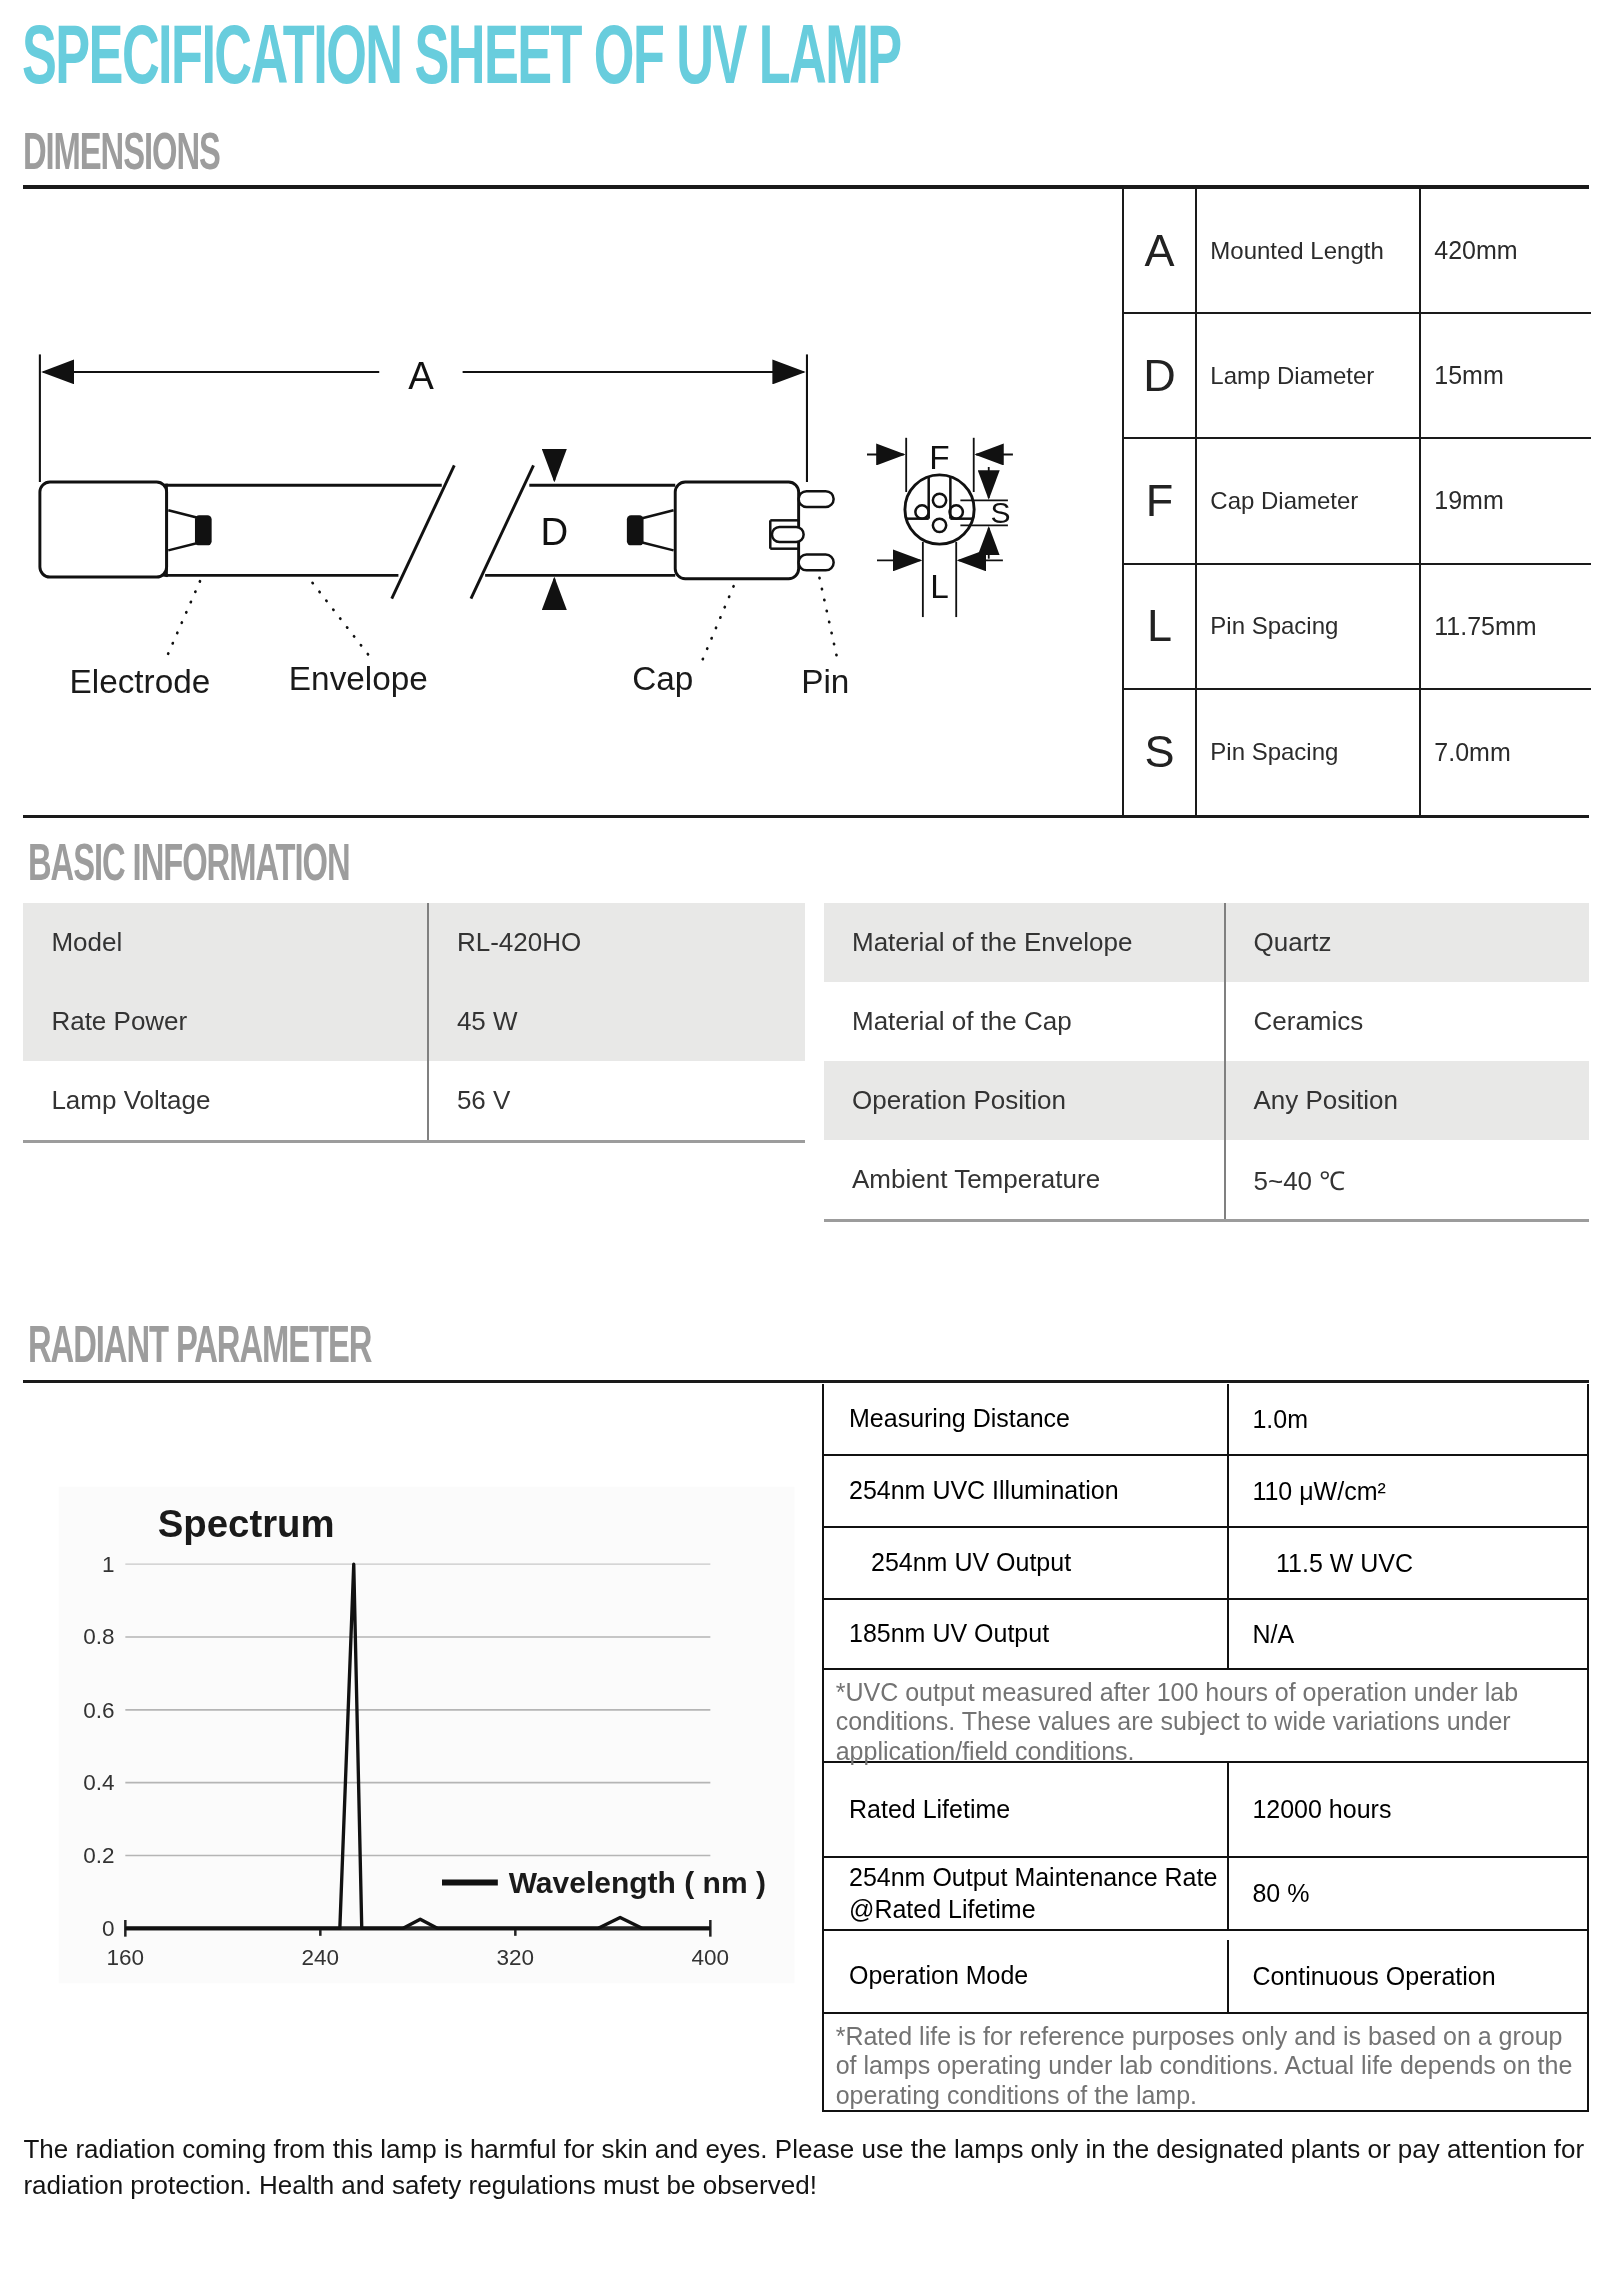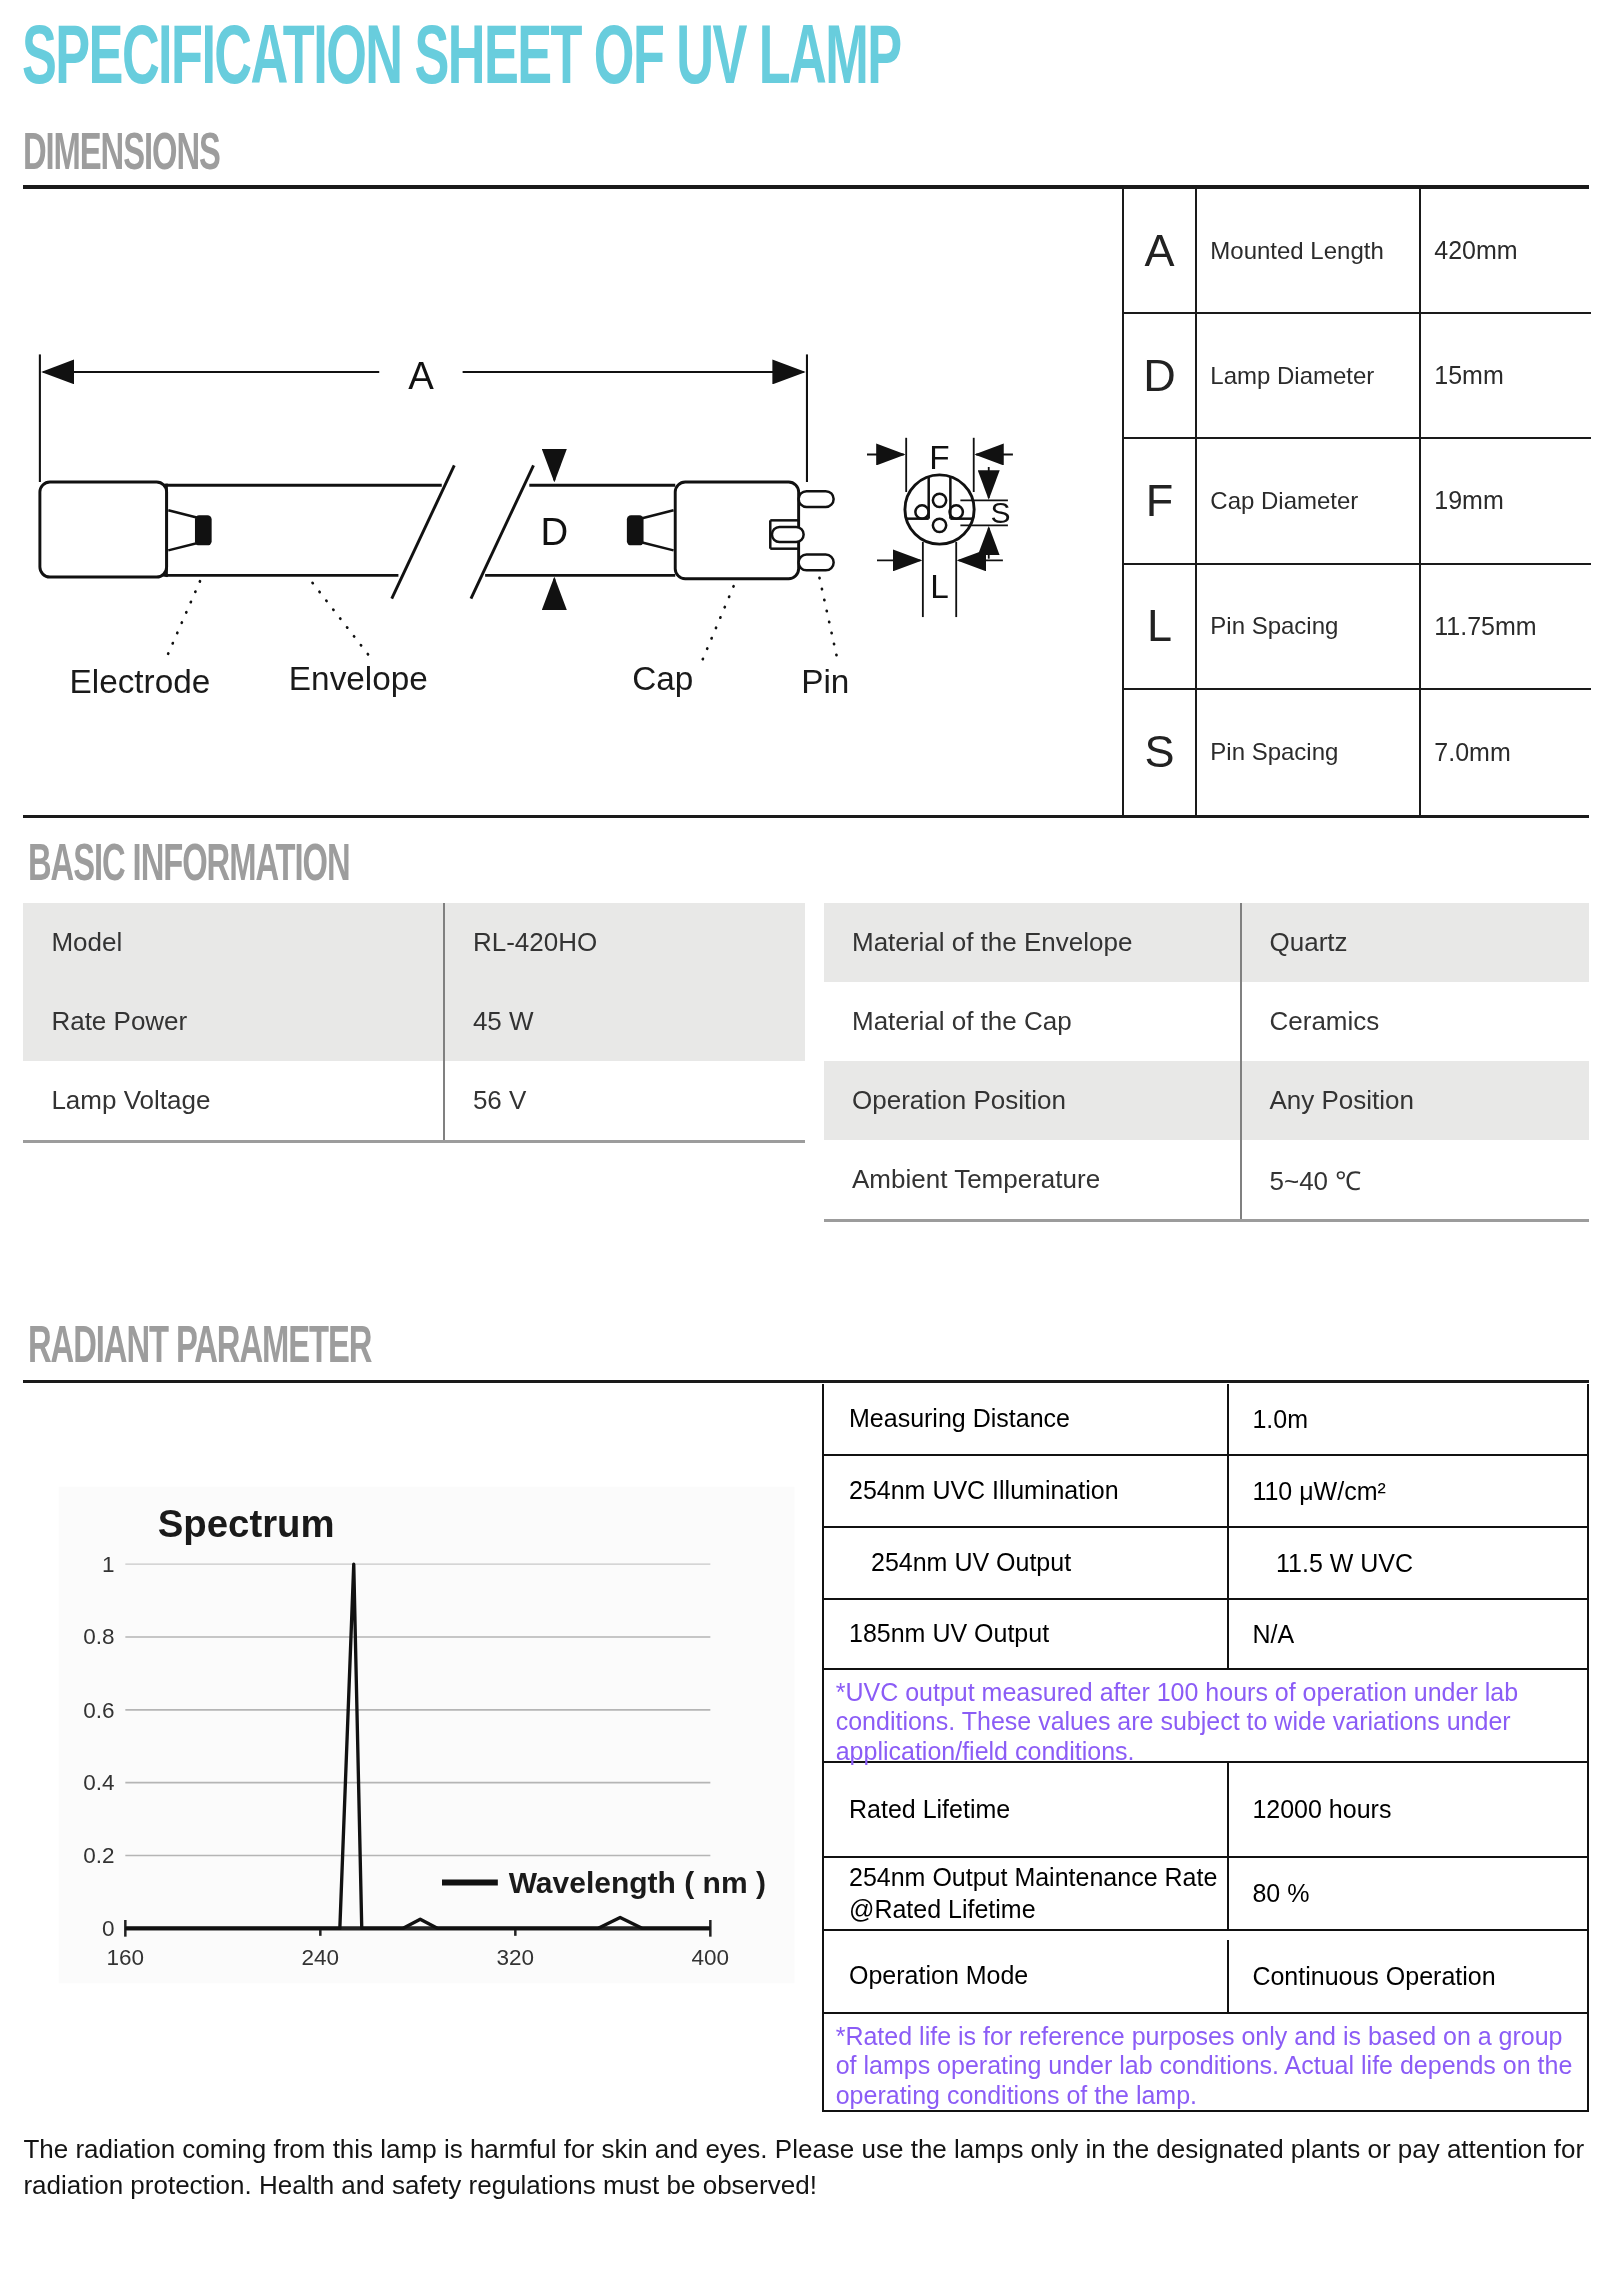--- a/index.html
+++ b/index.html
@@ -28,37 +28,37 @@
   .dim-cell{display:flex;align-items:center;border-bottom:2.1px solid #1a1a1a;color:#2b2b2b;}
   .dim-row-last .dim-cell{border-bottom:none;}
   .dim-letter{justify-content:center;font-size:45px;font-weight:400;border-right:2.1px solid #1a1a1a;color:#222;}
   .dim-desc{padding-left:13.3px;font-size:24px;border-right:2.1px solid #1a1a1a;}
   .dim-value{padding-left:13.3px;font-size:25px;}
 
   
   .info-table{position:absolute;top:903px;display:grid;grid-auto-rows:79px;border-bottom:3.3px solid #9c9c9c;}
   .info-table.left{left:23.4px;width:782px;}
   .info-table.right{left:824px;width:765px;}
-  .info-row{display:grid;gap:16px;}
+  .info-row{display:grid;}
   .info-table.left .info-row{grid-template-columns:404px 1fr;}
   .info-table.right .info-row{grid-template-columns:400px 1fr;}
   .info-row.odd{background:#e8e8e7;}
   .info-label,.info-value{display:flex;align-items:center;font-size:26px;color:#333;}
   .info-label{padding-left:28px;}
   .info-value{padding-left:27.5px;border-left:2.5px solid #808080;}
 
   
   .rad-table{position:absolute;left:822px;top:1384px;width:767px;
     border-left:2.5px solid #111;border-right:2.5px solid #111;border-bottom:2.9px solid #111;
     display:grid;grid-template-columns:403px 1fr;box-sizing:border-box;}
   .rad-label,.rad-value{display:flex;align-items:center;font-size:25px;color:#000000;
     border-bottom:2.1px solid #111;box-sizing:border-box;}
   .rad-label{padding:5px 8.3px 5px 25px;line-height:1.25;}
   .rad-value{padding-left:23.4px;border-left:2.1px solid #111;}
-  .rad-note{grid-column:1 / 3;font-size:25px;color:#8b5cf6;line-height:1.18;
+  .rad-note{grid-column:1 / 3;font-size:25px;color:#737373;line-height:1.18;
     padding:7.5px 10px 7.5px 11.7px;border-bottom:2.1px solid #111;box-sizing:border-box;}
   .rad-note.last{border-bottom:none;}
   .h90{height:72px;} .h89{height:72px;padding-left:47px;} .h87{height:70px;}
   .h115{height:93px;} .h118r{height:95px;} .h91{height:73px;} .h92{height:74px;margin-top:9px;} .h118n{height:96px;}
 
   
   .footer{position:absolute;left:23.4px;top:2132px;width:1568px;font-size:26px;color:#141414;line-height:1.38;}
 
   
   .diagram-svg{position:absolute;left:23.4px;top:196px;}

